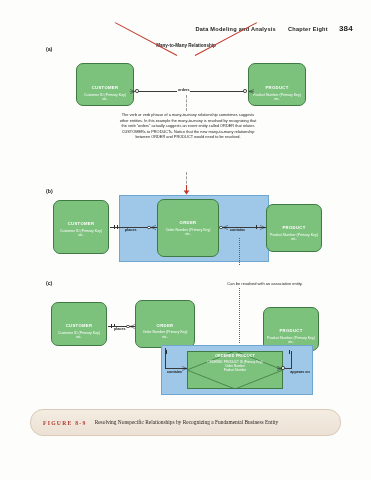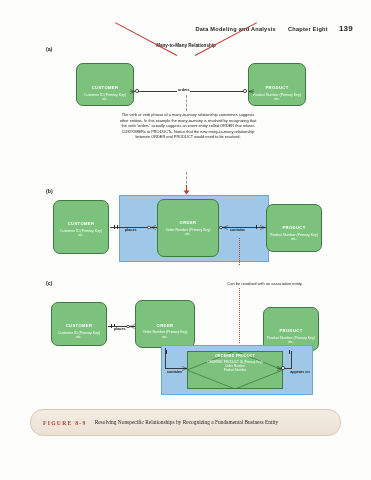--- a/index.html
+++ b/index.html
@@ -120,21 +120,21 @@
     font-family:"Liberation Serif", serif;
     font-size:5.4px;line-height:1.45;color:#231f1c;
   }
 </style>
 </head>
 <body>
 
 <div class="page">
 
   <div class="runhead">
-    <span class="rh-title">Data Modeling and Analysis</span><span class="rh-chap">Chapter Eight</span><span class="rh-page">139</span>
+    <span class="rh-title">Data Modeling and Analysis</span><span class="rh-chap">Chapter Eight</span><span class="rh-page">384</span>
   </div>
 
   <div class="seclabel" style="left:46px;top:46px;">(a)</div>
 
   <div class="note" style="left:126px;top:43px;width:120px;font-weight:bold;font-size:4.6px;">Many-to-Many Relationship</div>
 
   <div class="redline" style="left:107px;top:55px;width:70px;transform-origin:right center;transform:rotate(28deg);"></div>
   <div class="redline" style="left:195px;top:55px;width:70px;transform-origin:left center;transform:rotate(-28deg);"></div>
 
   <div class="ent" style="left:76px;top:63px;width:58px;height:43px;">

